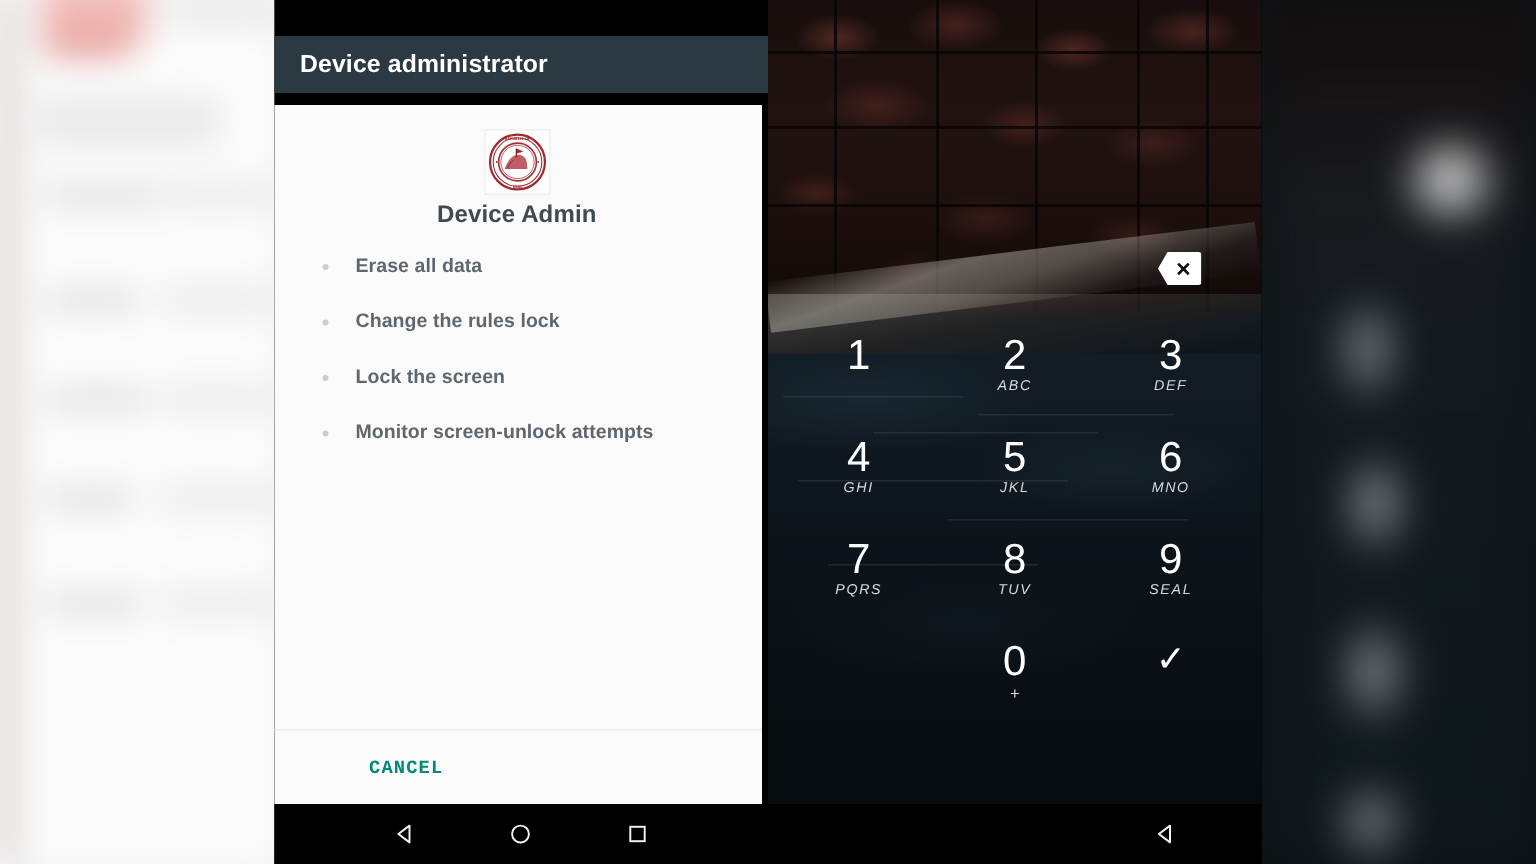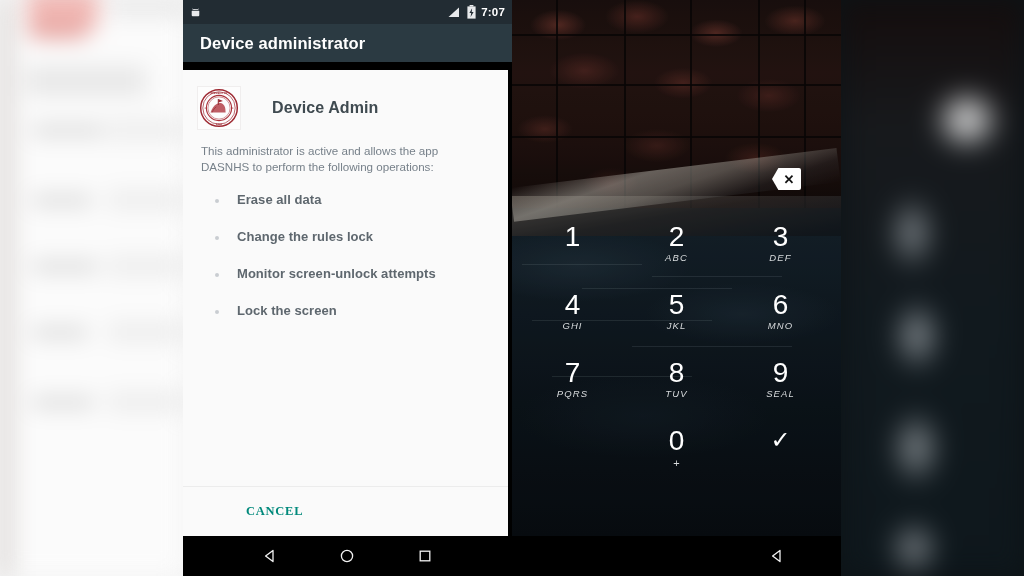--- a/index.html
+++ b/index.html
@@ -90,40 +90,40 @@
     background:#2b3a42; display:flex; align-items:center; padding-left:17px; z-index:6;
   }
   .toolbar-title { color:#fff; font-size:16.5px; font-weight:bold; letter-spacing:.1px; }
 
   
   .dialog {
     position:absolute; left:0; top:70px; width:325px; height:466px;
     background:#fafafa; z-index:6; display:flex; flex-direction:column;
   }
   .dlg-body { flex:1; padding:16px 16px 0 14px; overflow:hidden; }
-  .dlg-head { display:flex; align-items:center; gap:31px; margin-bottom:13px; }
+  .dlg-head { display:flex; align-items:center; gap:5px; margin-bottom:13px;flex-direction:column; }
   .app-icon {
     width:44px; height:44px; background:#fdfdfd; flex:none;
     display:flex; align-items:center; justify-content:center;
     border:1px solid #f0eeee;
   }
   .dlg-appname { font-size:16px; font-weight:bold; color:#3f4a50; letter-spacing:.1px; }
   .dlg-desc { font-size:11.6px; color:#77818a; line-height:1.42; padding-left:4px; max-width:292px; }
 
   .ops { list-style:none; margin-top:16px; padding-left:4px; }
   .ops li { display:flex; align-items:flex-start; margin-bottom:22px; }
   .bullet { width:4px; height:4px; border-radius:50%; background:#c9cdd1; margin:7px 18px 0 14px; flex:none; }
   .op-label { font-size:13px; font-weight:bold; color:#5e676e; letter-spacing:.05px; }
 
   .dlg-divider { height:1px; background:#ececec; }
   .dlg-actions { height:49px; display:flex; align-items:center; }
   .btn {
     background:none; border:none; cursor:pointer;
     color:#00897b; font-size:12.5px; font-weight:bold; letter-spacing:.75px;
-    font-family:Liberation Serif, serif; padding:8px 6px;
+    font-family:Liberation Mono, monospace; padding:8px 6px;
   }
   .btn-cancel { position:absolute; left:57px; }
   .btn-deact { position:absolute; left:202px; }
 
   
   .keypad { position:absolute; left:329px; top:0; width:329px; height:536px; z-index:4; }
   .backspace { position:absolute; left:260px; top:168px; width:29px; height:22px; }
   .bs-shape {
     position:absolute; inset:0; background:#fff;
     clip-path:polygon(22% 0, 100% 0, 100% 100%, 22% 100%, 0 50%);
@@ -280,41 +280,20 @@
             <span class="k-plus">+</span>
           </div>
           <div class="key">
             <span class="k-check">✓</span>
           </div>
         </div>
       </div>
 
     </div>
 
-    <div class="statusbar">
-      <span class="sb-ico">
-        <svg width="13" height="13" viewBox="0 0 24 24" aria-hidden="true">
-          <path fill="#e8eaec" d="M5 9h14v8a2 2 0 0 1-2 2H7a2 2 0 0 1-2-2V9zm2-4.2 1.1 1.8A6.8 6.8 0 0 1 12 5.8c1.4 0 2.7.3 3.9 .8L17 4.8l.9.5-1.1 1.8A6 6 0 0 1 19 8H5a6 6 0 0 1 2.2-.9L6.1 5.3l.9-.5zM9 6.9a.7.7 0 1 0 0-1.4.7.7 0 0 0 0 1.4zm6 0a.7.7 0 1 0 0-1.4.7.7 0 0 0 0 1.4z"></path>
-        </svg>
-      </span>
-      <span class="sb-spacer"></span>
-      <span class="sb-ico">
-        <svg width="14" height="13" viewBox="0 0 14 13" aria-hidden="true">
-          <path fill="#e8eaec" d="M12 1.5v9.5H1.5z"></path>
-        </svg>
-      </span>
-      <span class="sb-ico" style="margin-left:6px;">
-        <svg width="9" height="14" viewBox="0 0 9 14" aria-hidden="true">
-          <rect x="2.6" y="0" width="3.8" height="1.5" fill="#e8eaec"></rect>
-          <rect x="0.4" y="1.4" width="8.2" height="12.2" fill="#e8eaec"></rect>
-          <path fill="#222c33" d="M5.1 3.2 2.4 8.1h1.8L3.6 12l3-5.1H4.7z"></path>
-        </svg>
-      </span>
-      <span class="sb-time">7:07</span>
-    </div>
 
     <div class="toolbar">
       <span class="toolbar-title">Device administrator</span>
     </div>
 
     <div class="dialog">
       <div class="dlg-body">
 
         <div class="dlg-head">
           <div class="app-icon">
@@ -331,38 +310,37 @@
                 <text x="20" y="5.6" text-anchor="middle">REPUBLIC OF</text>
                 <text x="20" y="37" text-anchor="middle">SEAL</text>
               </g>
               <circle cx="6.2" cy="20" r="0.6" fill="#9e2a33"></circle>
               <circle cx="33.8" cy="20" r="0.6" fill="#9e2a33"></circle>
             </svg>
           </div>
           <span class="dlg-appname">Device Admin</span>
         </div>
 
-        <div class="dlg-desc">This administrator is active and allows the app DASNHS to perform the following operations:</div>
 
         <ul class="ops">
           <li>
             <span class="bullet"></span>
             <span class="op-label">Erase all data</span>
           </li>
           <li>
             <span class="bullet"></span>
             <span class="op-label">Change the rules lock</span>
           </li>
           <li>
             <span class="bullet"></span>
-            <span class="op-label">Monitor screen-unlock attempts</span>
+            <span class="op-label">Lock the screen</span>
           </li>
           <li>
             <span class="bullet"></span>
-            <span class="op-label">Lock the screen</span>
+            <span class="op-label">Monitor screen-unlock attempts</span>
           </li>
         </ul>
       </div>
 
       <div class="dlg-divider"></div>
       <div class="dlg-actions">
         <button class="btn btn-cancel">CANCEL</button>
       </div>
     </div>
 

